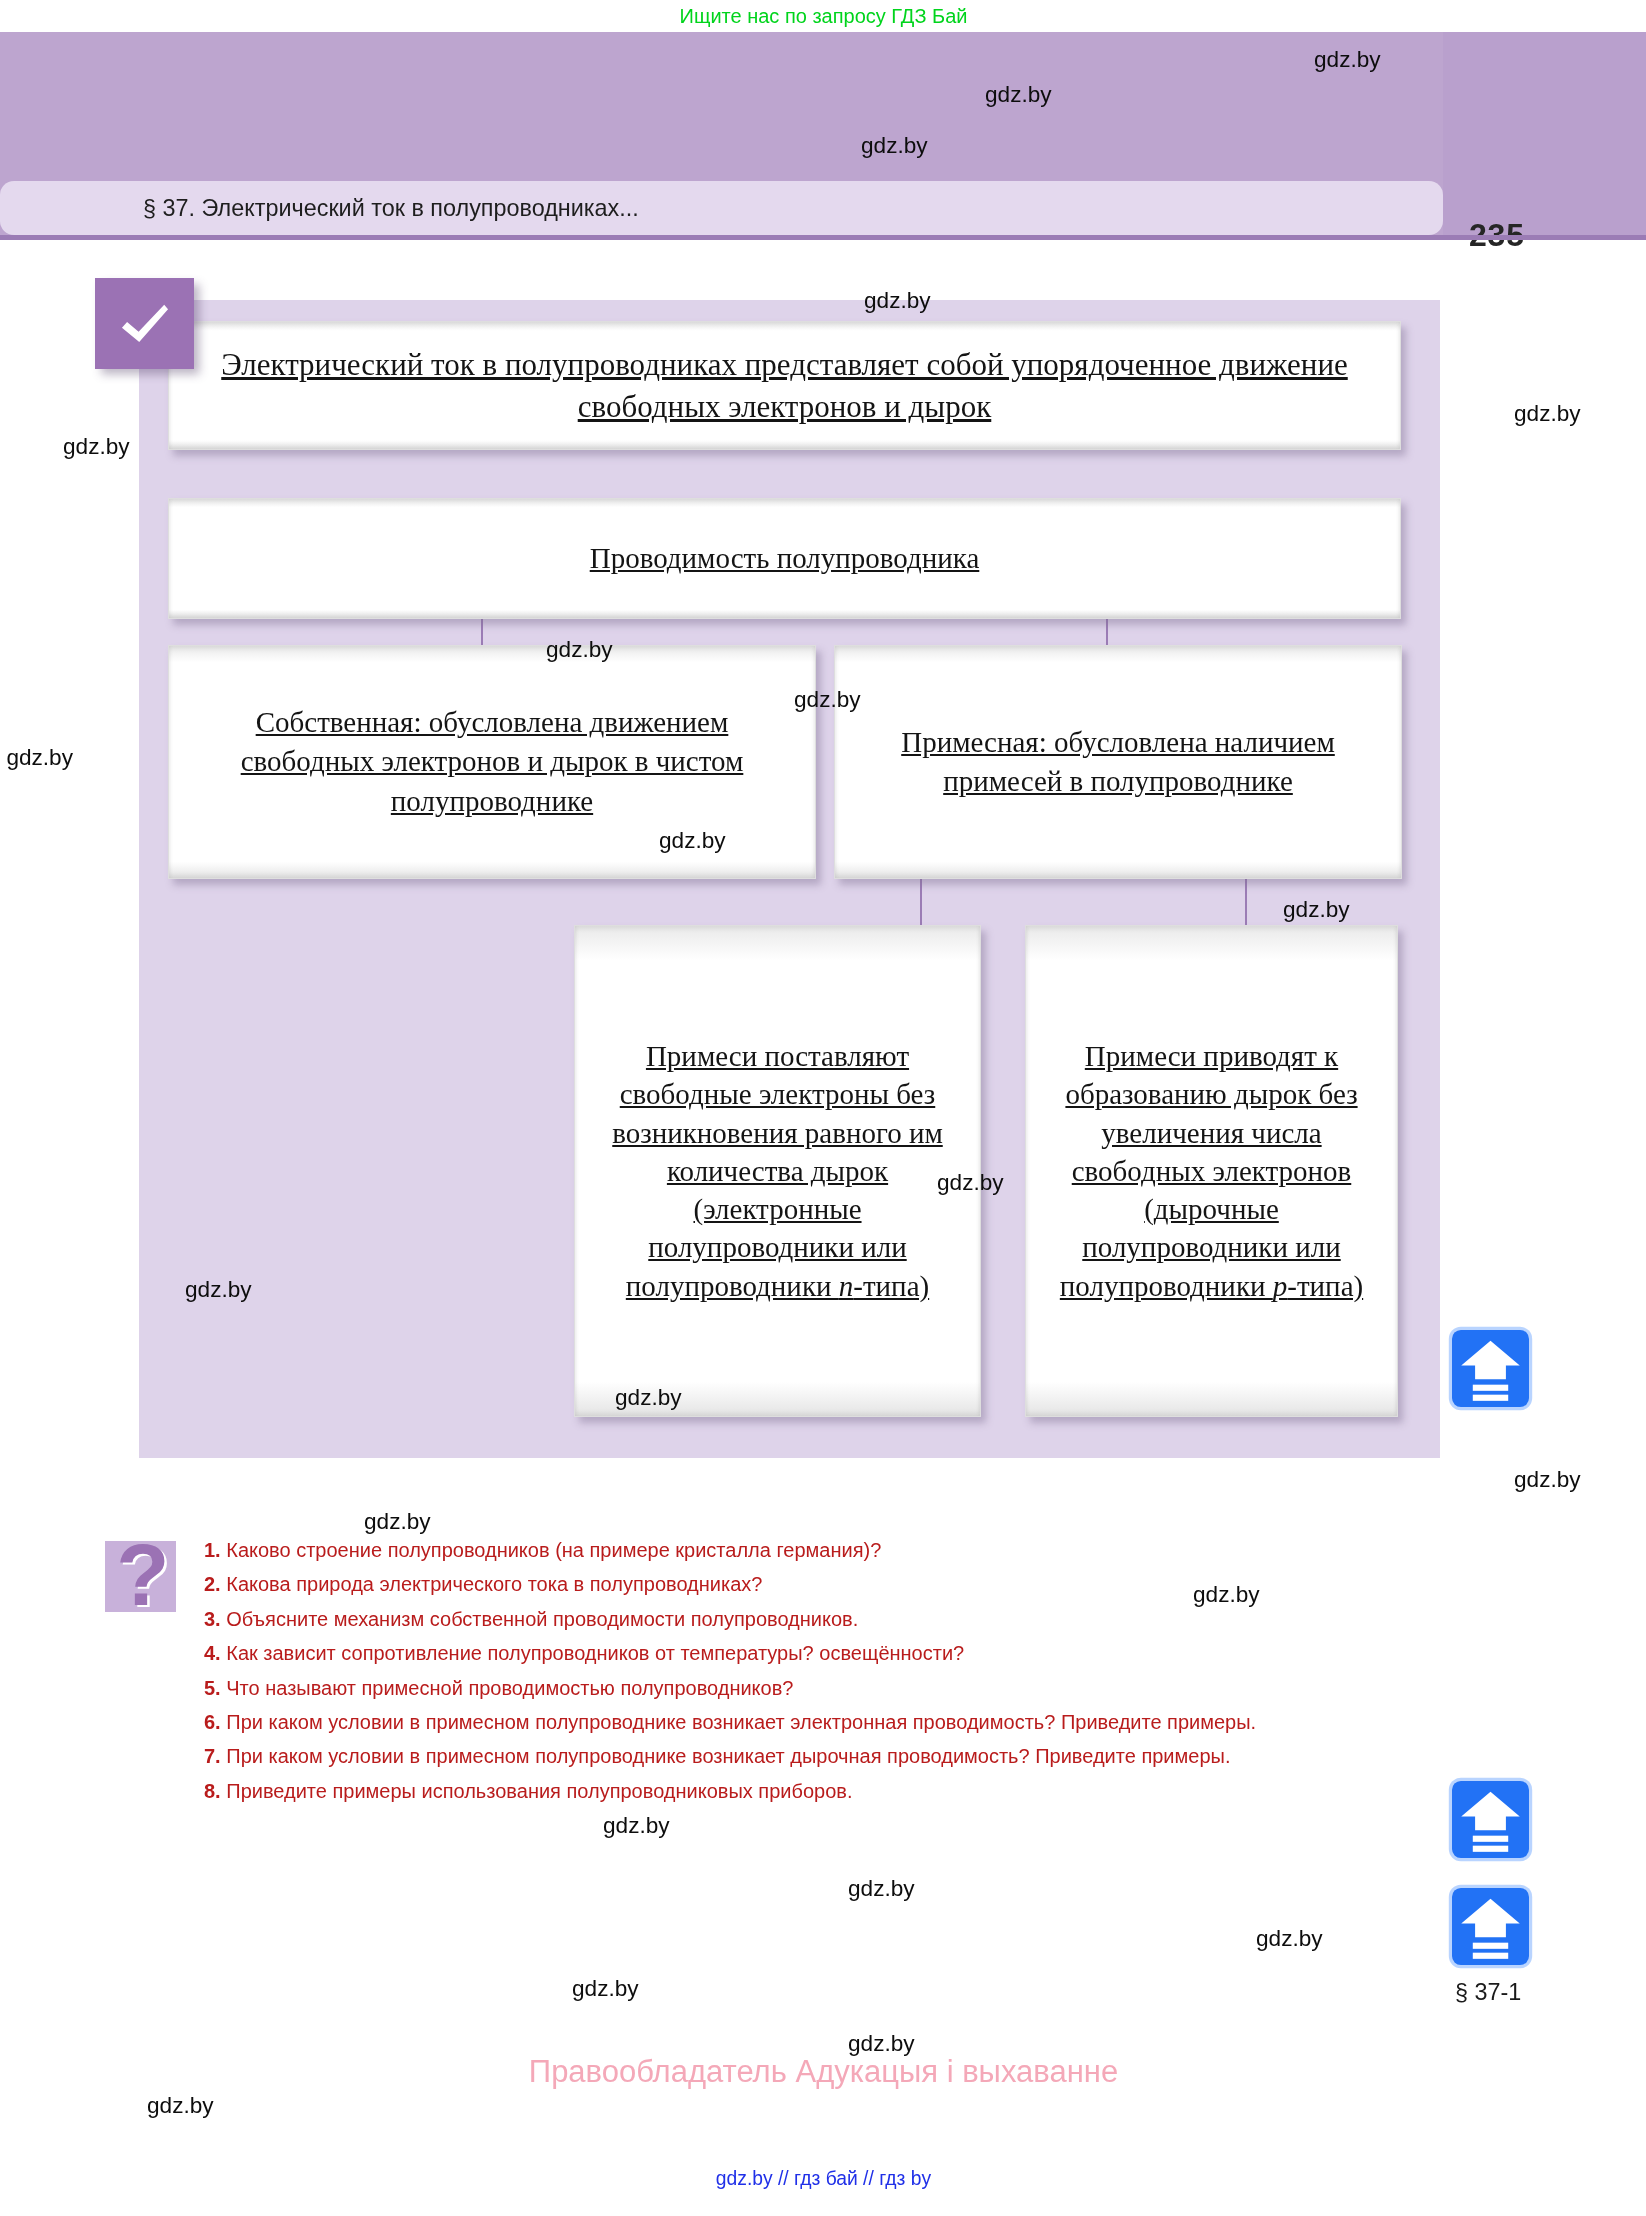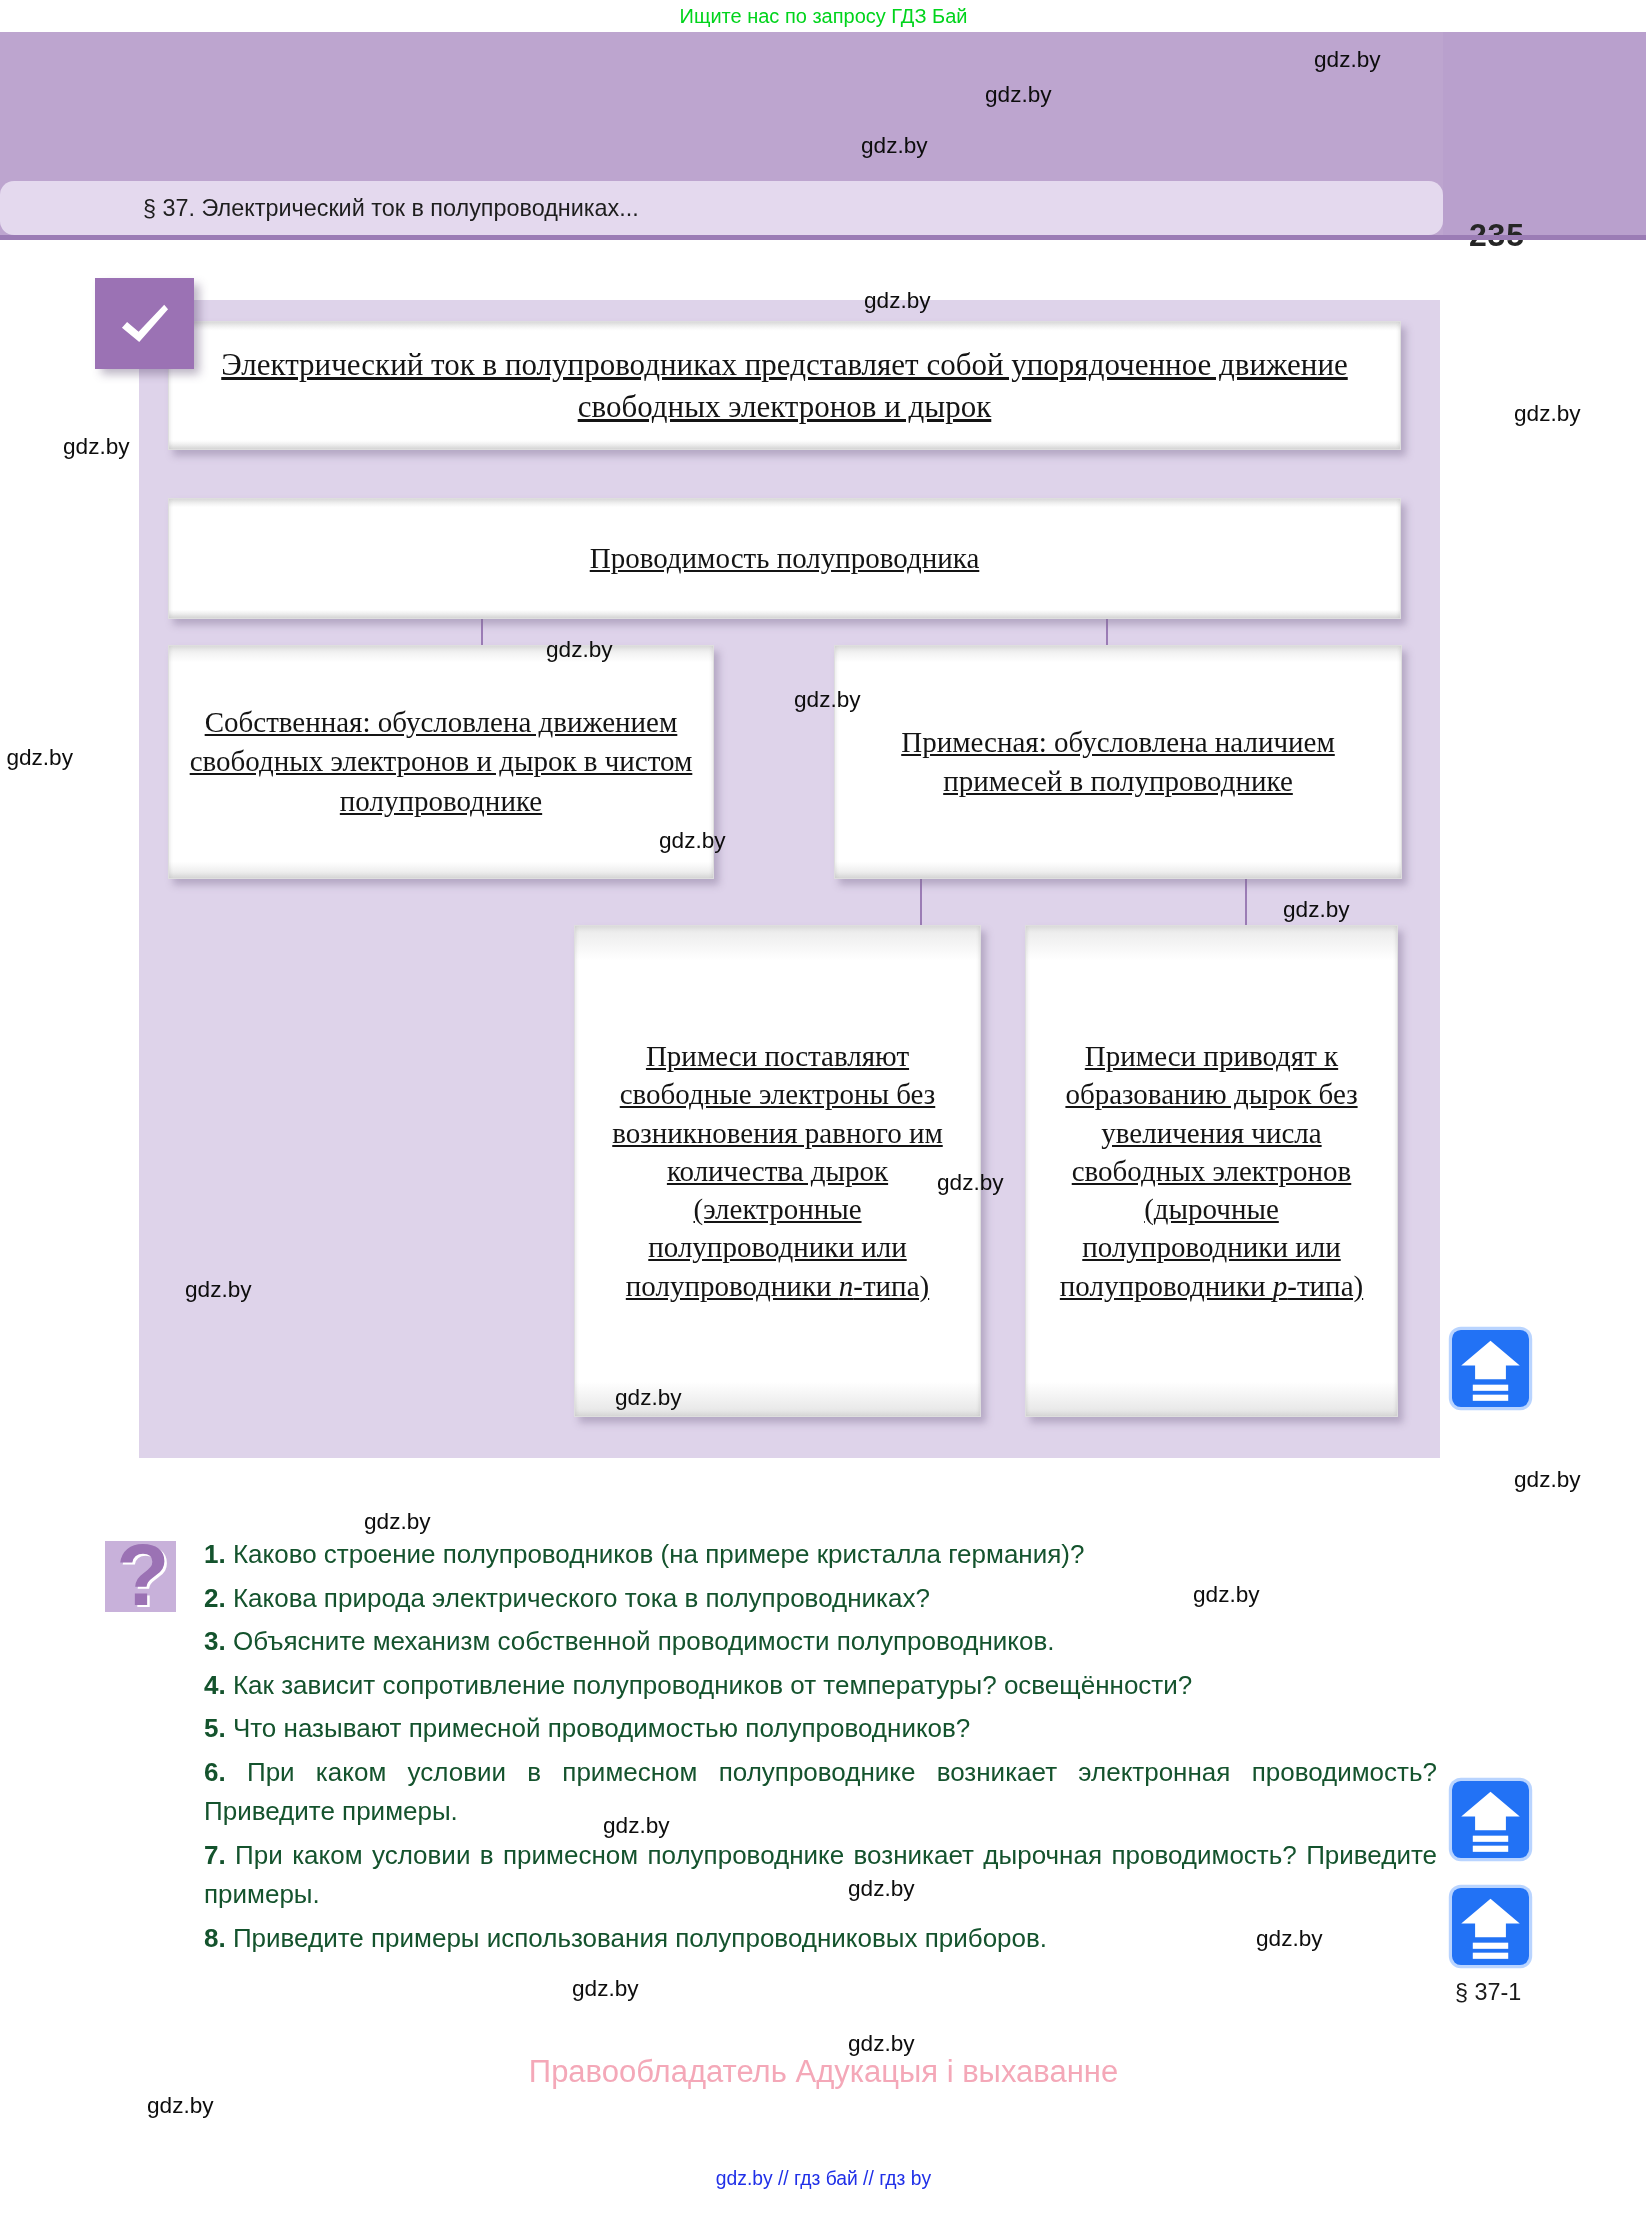--- a/index.html
+++ b/index.html
@@ -126,21 +126,21 @@
     font-family: "Liberation Serif", serif;
     color: #141414;
     background-image: linear-gradient(to bottom,
         #e9e9e9 0%, #ffffff 7%, #ffffff 93%, #e4e4e4 100%);
     text-decoration: underline;
   }
   .fbox .inner { padding: 0 17.7px; line-height: 1.35; }
 
   #box-top      { left: 168px; top: 321px; width: 1233px; height: 129px; font-size: 31px; }
   #box-cond     { left: 168px; top: 498px; width: 1233px; height: 121px; font-size: 29px; }
-  #box-own      { left: 168px; top: 645px; width: 546px; height: 234px; font-size: 29px; }
+  #box-own      { left: 168px; top: 645px; width: 648px; height: 234px; font-size: 29px; }
   #box-imp      { left: 834px; top: 645px; width: 568px; height: 234px; font-size: 29px; }
   #box-n        { left: 574px; top: 925px; width: 407px; height: 492px; font-size: 29px; }
   #box-p        { left: 1025px; top: 925px; width: 373px; height: 492px; font-size: 29px; }
 
   #box-n .inner, #box-p .inner { line-height: 1.32; }
   .italic-var { font-style: italic; font-family: "Liberation Serif", serif; }
 
   
   .conn {
     position: absolute;
@@ -176,22 +176,22 @@
     text-shadow: 2.4px 2.4px 0 #ffffff;
     font-family: "Liberation Sans", sans-serif;
   }
 
   .questions {
     position: absolute;
     left: 204px;
     top: 1535px;
     width: 1233px;
     font-family: "Liberation Sans", sans-serif;
-    font-size: 26px;
-    color: #14532d;
+    font-size: 20px;
+    color: #b91c1c;
     line-height: 1.52;
   }
   .q-item { margin-bottom: 4px; }
   .q-item .num { font-weight: bold; }
   .q-item.justified { text-align: justify; text-align-last: left; }
 
   
   .blue-icon {
     position: absolute;
     width: 77px;

